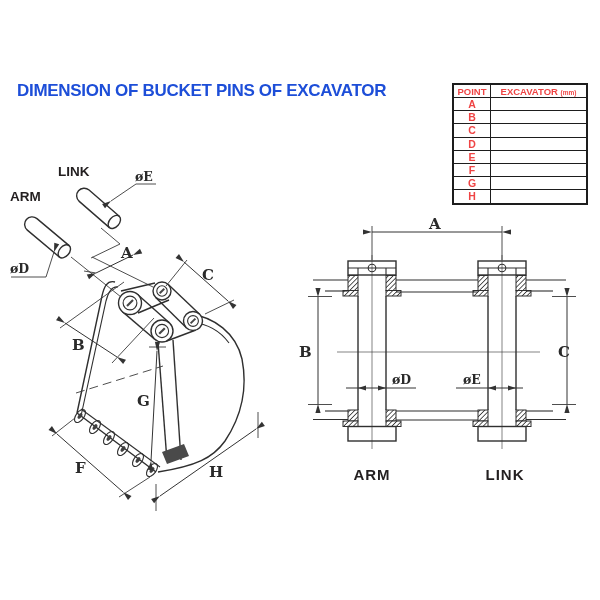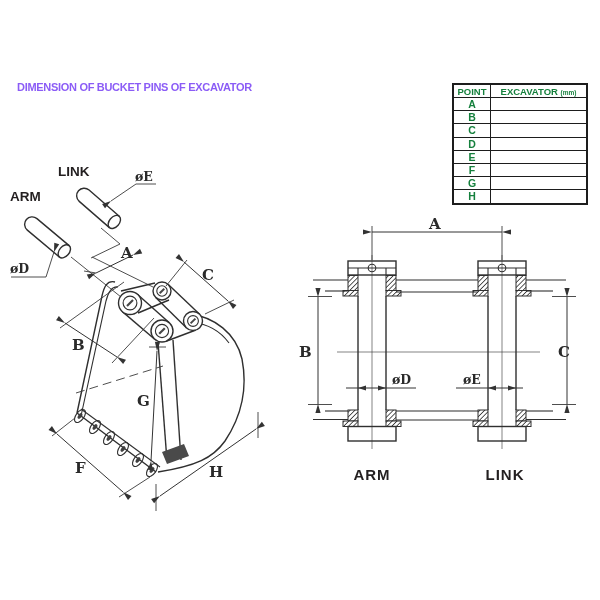--- a/index.html
+++ b/index.html
@@ -1,22 +1,22 @@
 <!DOCTYPE html>
 <html><head>
 <meta charset="utf-8">
 <style>
   html,body{margin:0;padding:0;background:#fff;}
   .page{position:relative;width:600px;height:600px;background:#fff;overflow:hidden;
         font-family:"Liberation Sans",sans-serif;}
-  .title{position:absolute;left:17px;top:81px;font-weight:bold;font-size:11px;
-         letter-spacing:-0.3px;color:#8b5cf6;white-space:nowrap;}
+  .title{position:absolute;left:17px;top:81px;font-weight:bold;font-size:17px;
+         letter-spacing:-0.3px;color:#1d4ed8;white-space:nowrap;}
   
   .dim-table{position:absolute;left:452px;top:83px;width:136px;border-collapse:collapse;
-             color:#15803d;}
+             color:#ef4444;}
   .dim-table th,.dim-table td{border:1.5px solid #1d1d1d;padding:0;text-align:center;
              vertical-align:middle;}
   .dim-table{border:2px solid #1d1d1d;}
   .dim-table th{height:12px;font-size:9.5px;font-weight:bold;}
   .dim-table td{height:12.2px;font-size:10.5px;font-weight:bold;}
   .dim-table .col-point{width:36px;}
   .unit{font-size:6.5px;font-weight:bold;}
   svg{position:absolute;left:0;top:0;}
   .ln{stroke:#2f2f2f;stroke-width:1.4;fill:none;}
   .ln2{stroke:#2f2f2f;stroke-width:1.1;fill:none;}

